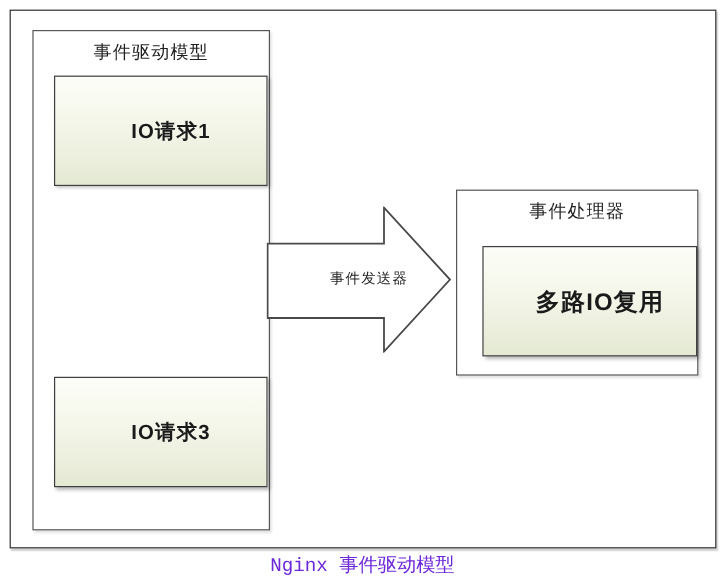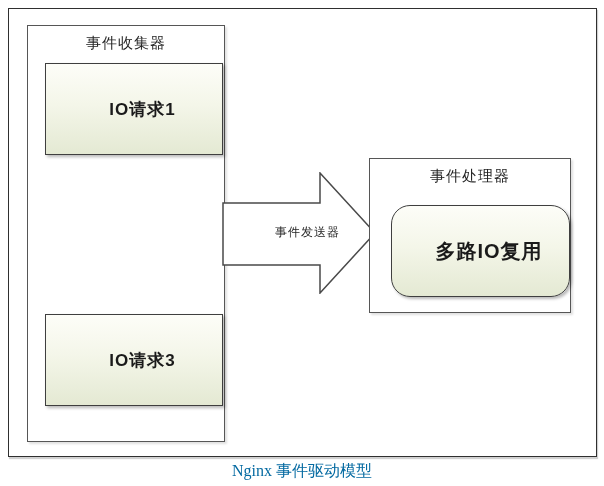--- a/index.html
+++ b/index.html
@@ -27,21 +27,21 @@
     position: absolute;
     border: 1px solid #565656;
     background: #ffffff;
     box-shadow: 2px 2px 2px rgba(0,0,0,0.12);
   }
   .collector {
     left: 27px; top: 25px;
     width: 196px; height: 415px;
   }
   .processor {
-    left: 369px; top: 158px;
+    left: 380px; top: 158px;
     width: 200px; height: 153px;
   }
   .container-title {
     position: absolute;
     left: 0; right: 0;
     top: 8px;
     text-align: center;
     font-size: 15px;
     color: #1f1f1f;
     letter-spacing: 1px;
@@ -65,21 +65,20 @@
     letter-spacing: 1px;
   }
   .io-box.b1 { top: 37px; }
   .io-box.b2 { top: 164px; }
   .io-box.b3 { top: 288px; text-align: center; }
   .mux-box {
     left: 21px; top: 46px;
     width: 160px; height: 90px;
     font-size: 20px;
     letter-spacing: 1px;
-    border-radius: 19px;
   }
   .arrow-svg {
     position: absolute;
     left: 222px; top: 172px;
     width: 155px; height: 122px;
   }
   .arrow-label {
     position: absolute;
     left: 222px; top: 224px;
     width: 171px;
@@ -87,33 +86,33 @@
     font-size: 12px;
     color: #1f1f1f;
     letter-spacing: 1px;
   }
   .caption {
     position: absolute;
     left: 0; top: 461px;
     width: 604px;
     text-align: center;
     font-size: 16px;
-    color: #0369a1;
-    font-family: Liberation Serif, serif;
+    color: #6d28d9;
+    font-family: Liberation Mono, monospace;
   }
 </style>
 </head>
 <body>
 
 <div class="canvas">
 
   <div class="outer-frame"></div>
 
   <div class="container-box collector">
-    <div class="container-title">事件收集器</div>
+    <div class="container-title">事件驱动模型</div>
     <div class="gradient-box io-box b1">IO请求1</div>
     <div class="gradient-box io-box b3">IO请求3</div>
   </div>
 
   <svg class="arrow-svg" viewBox="0 0 155 122">
     <polygon points="1,31 98,31 98,1 153,61 98,121 98,93 1,93" fill="#ffffff" stroke="#4a4a4a" stroke-width="1.5" stroke-linejoin="miter"></polygon>
   </svg>
   <div class="arrow-label">事件发送器</div>
 
   <div class="container-box processor">

